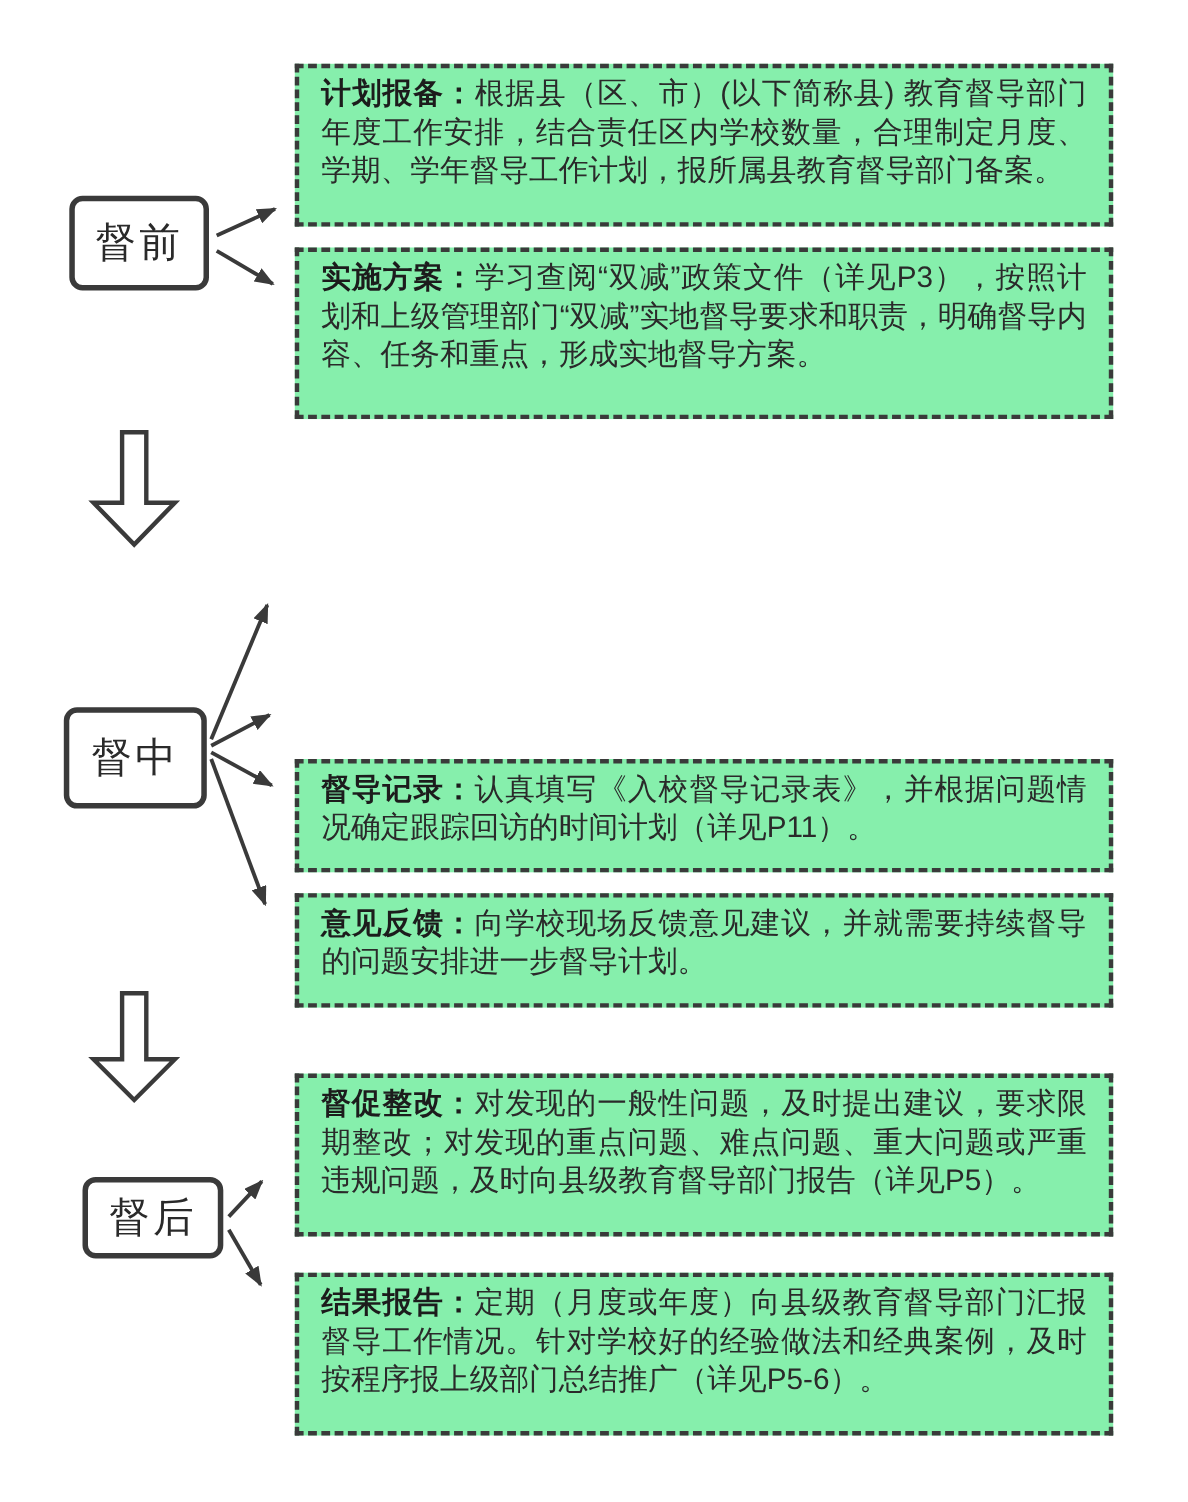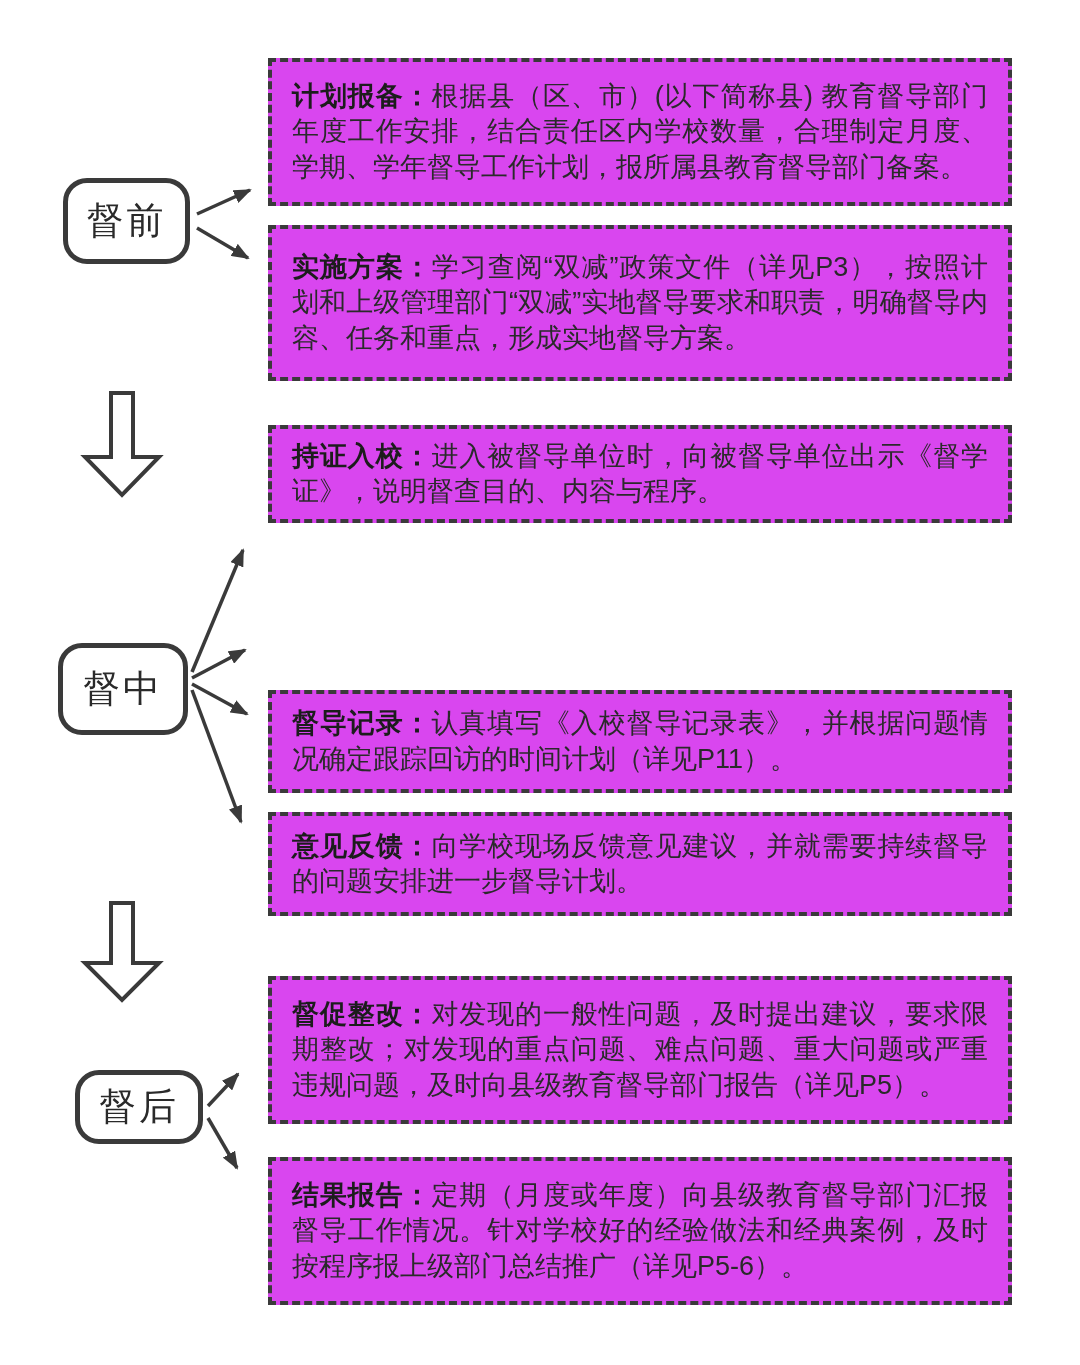--- a/index.html
+++ b/index.html
@@ -18,43 +18,43 @@
   }
   svg.overlay {
     position: absolute;
     left: 0; top: 0;
     width: 1080px; height: 1365px;
     pointer-events: none;
   }
   .stage {
     position: absolute;
     border: 5px solid var(--line, #3a3a3a);
-    border-radius: 24px;
+    border-radius: 12px;
     background: #ffffff;
     display: flex;
     align-items: center;
     justify-content: center;
     font-size: 37px;
     letter-spacing: 3px;
     color: var(--text, #2a2a2a);
     box-sizing: border-box;
   }
   .stage-pre    { left: 63px;  top: 178px;  width: 127px; height: 86px; }
   .stage-during { left: 58px;  top: 643px;  width: 130px; height: 92px; }
   .stage-post   { left: 75px;  top: 1070px; width: 128px; height: 74px; }
   .step {
     position: absolute;
     left: 268px;
     width: 744px;
     border: 4px dashed var(--line, #2e2e2e);
-    background: #d946ef;
+    background: #86efac;
     box-sizing: border-box;
     display: flex;
     flex-direction: column;
-    justify-content: center;
+    justify-content: flex-start;
     padding: 6px 20px 6px 20px;
   }
   .step p {
     margin: 0;
     font-size: 27px;
     line-height: 1.3;
     text-align: justify;
     color: var(--text, #2a2a2a);
   }
   .step p b {
@@ -108,23 +108,20 @@
   <div class="stage stage-post">
     <span>督后</span>
   </div>
 
   <div class="step step-1">
     <p><b>计划报备：</b><span>根据县（区、市）(以下简称县) 教育督导部门年度工作安排，结合责任区内学校数量，合理制定月度、学期、学年督导工作计划，报所属县教育督导部门备案。</span></p>
   </div>
   <div class="step step-2">
     <p><b>实施方案：</b><span>学习查阅“双减”政策文件（详见P3），按照计划和上级管理部门“双减”实地督导要求和职责，明确督导内容、任务和重点，形成实地督导方案。</span></p>
   </div>
-  <div class="step step-3">
-    <p><b>持证入校：</b><span>进入被督导单位时，向被督导单位出示《督学证》，说明督查目的、内容与程序。</span></p>
-  </div>
   <div class="step step-5">
     <p><b>督导记录：</b><span>认真填写《入校督导记录表》，并根据问题情况确定跟踪回访的时间计划（详见P11）。</span></p>
   </div>
   <div class="step step-6">
     <p><b>意见反馈：</b><span>向学校现场反馈意见建议，并就需要持续督导的问题安排进一步督导计划。</span></p>
   </div>
   <div class="step step-7">
     <p><b>督促整改：</b><span>对发现的一般性问题，及时提出建议，要求限期整改；对发现的重点问题、难点问题、重大问题或严重违规问题，及时向县级教育督导部门报告（详见P5）。</span></p>
   </div>
   <div class="step step-8">

